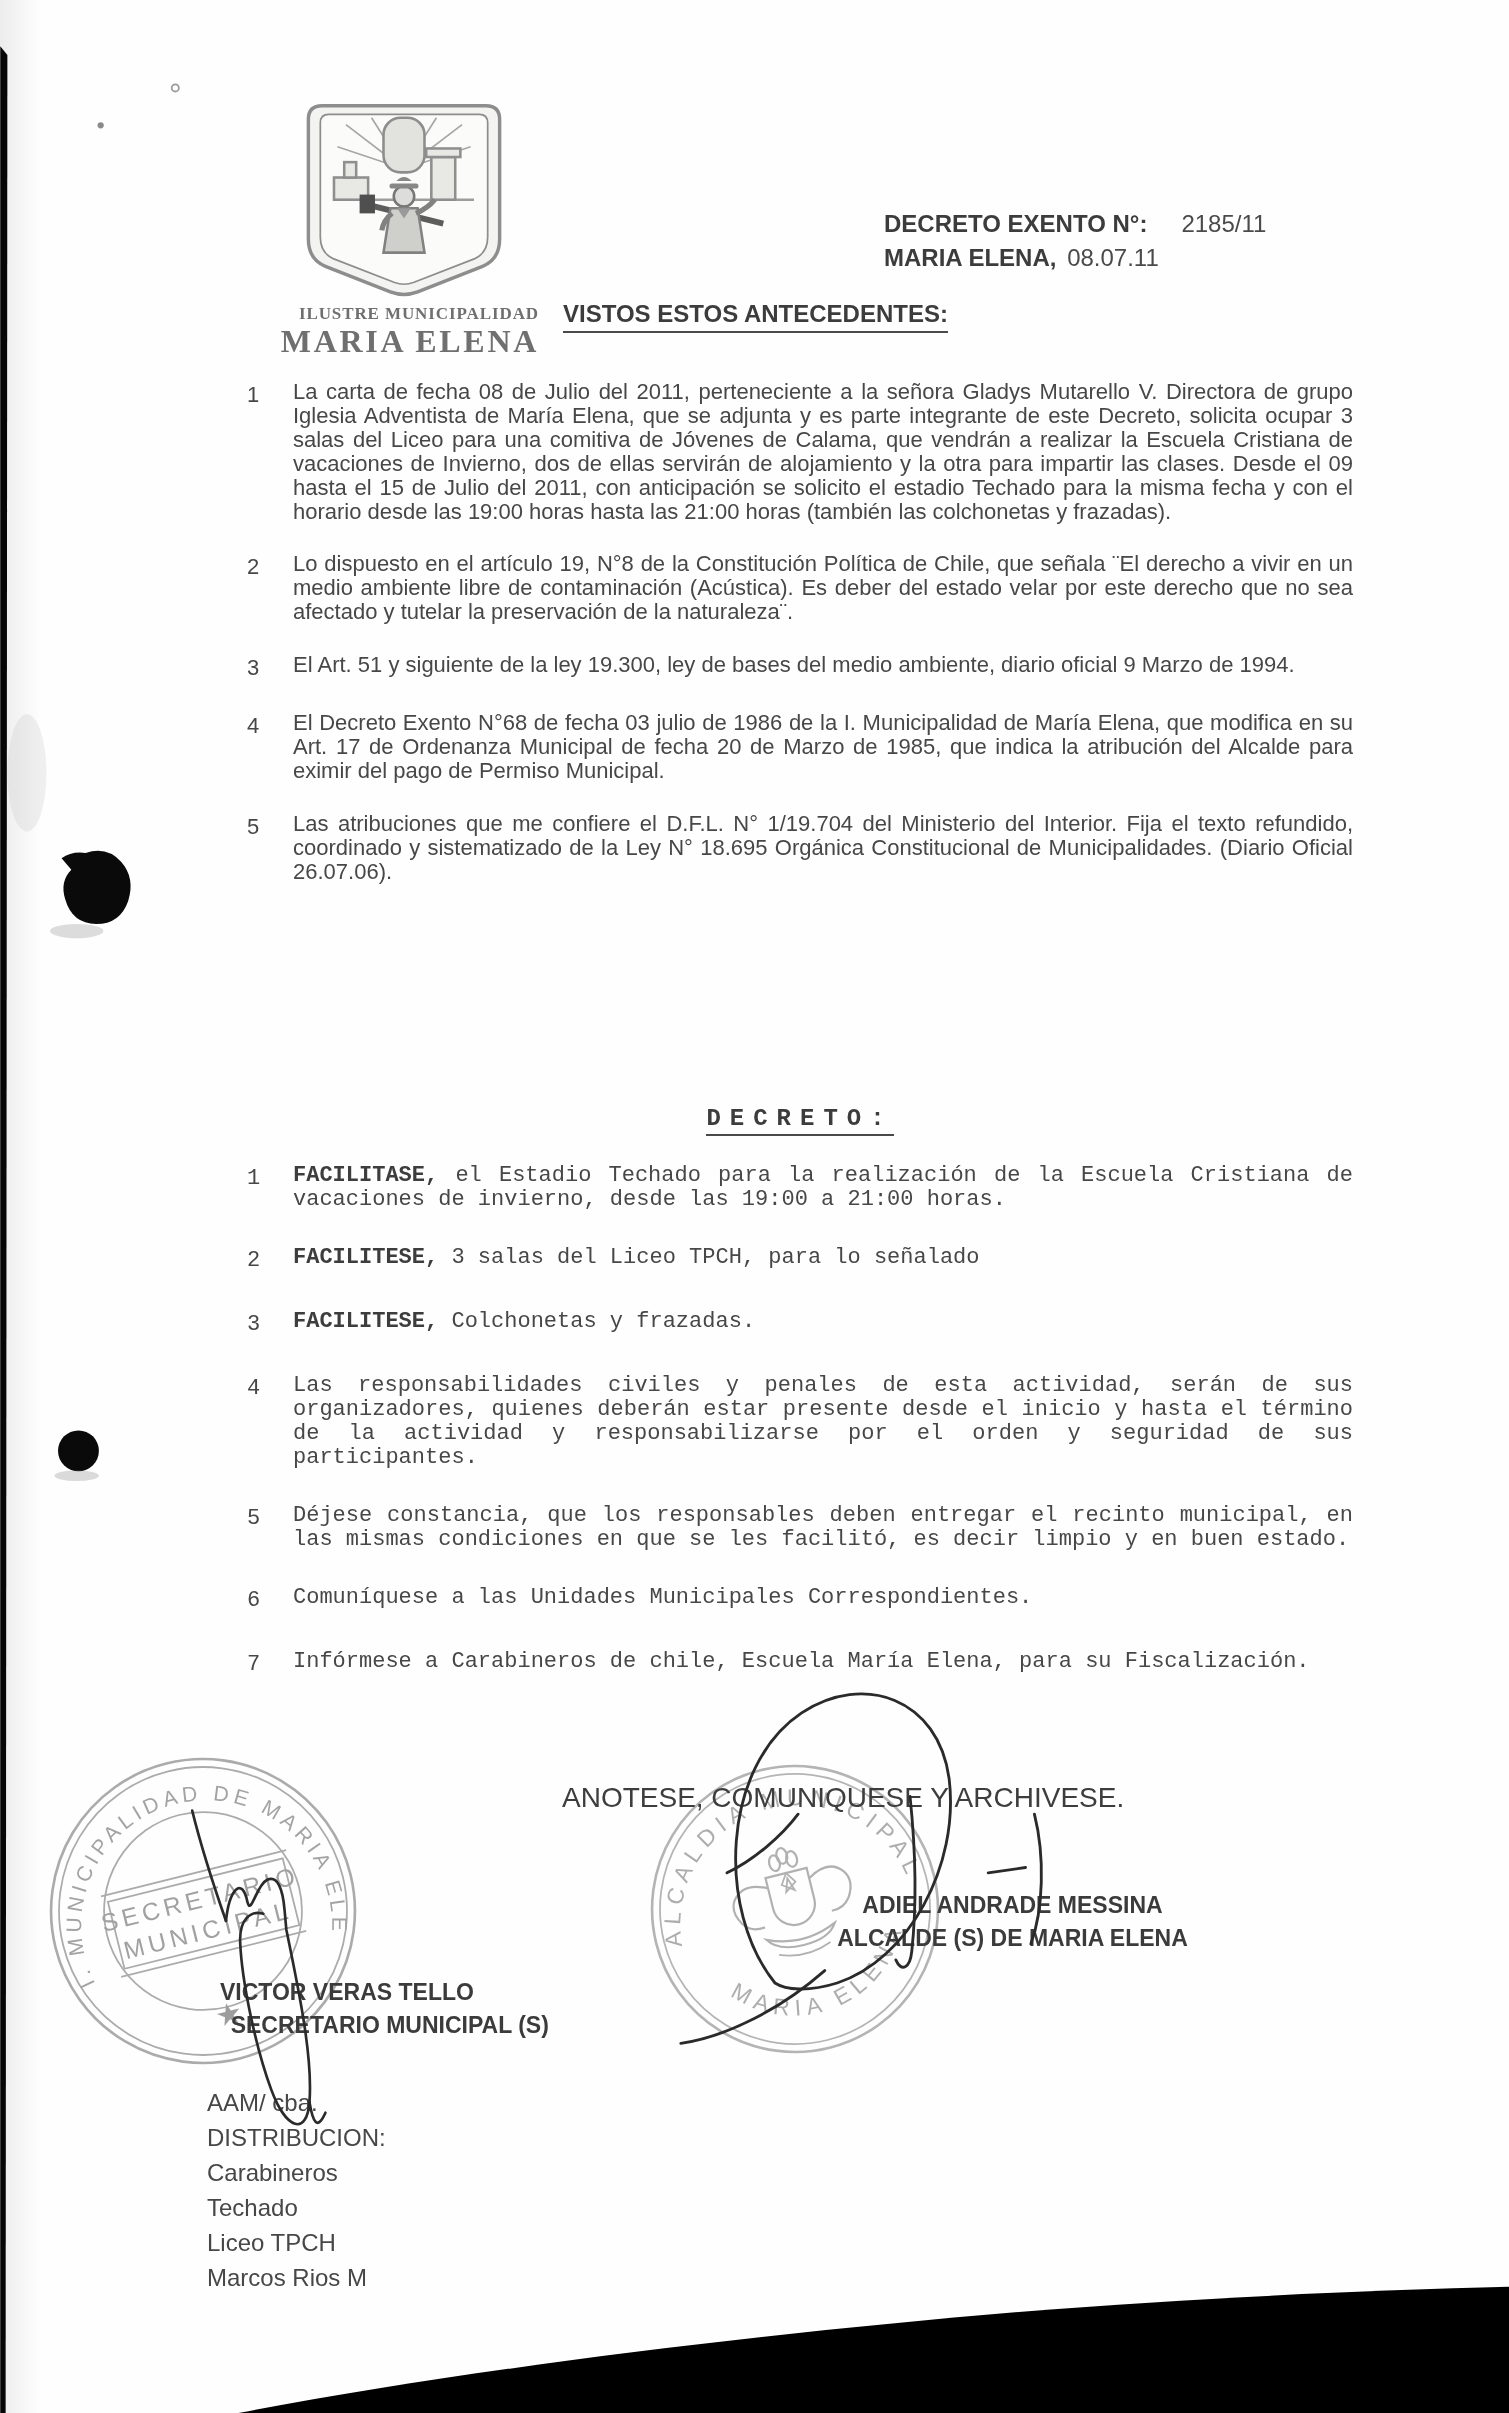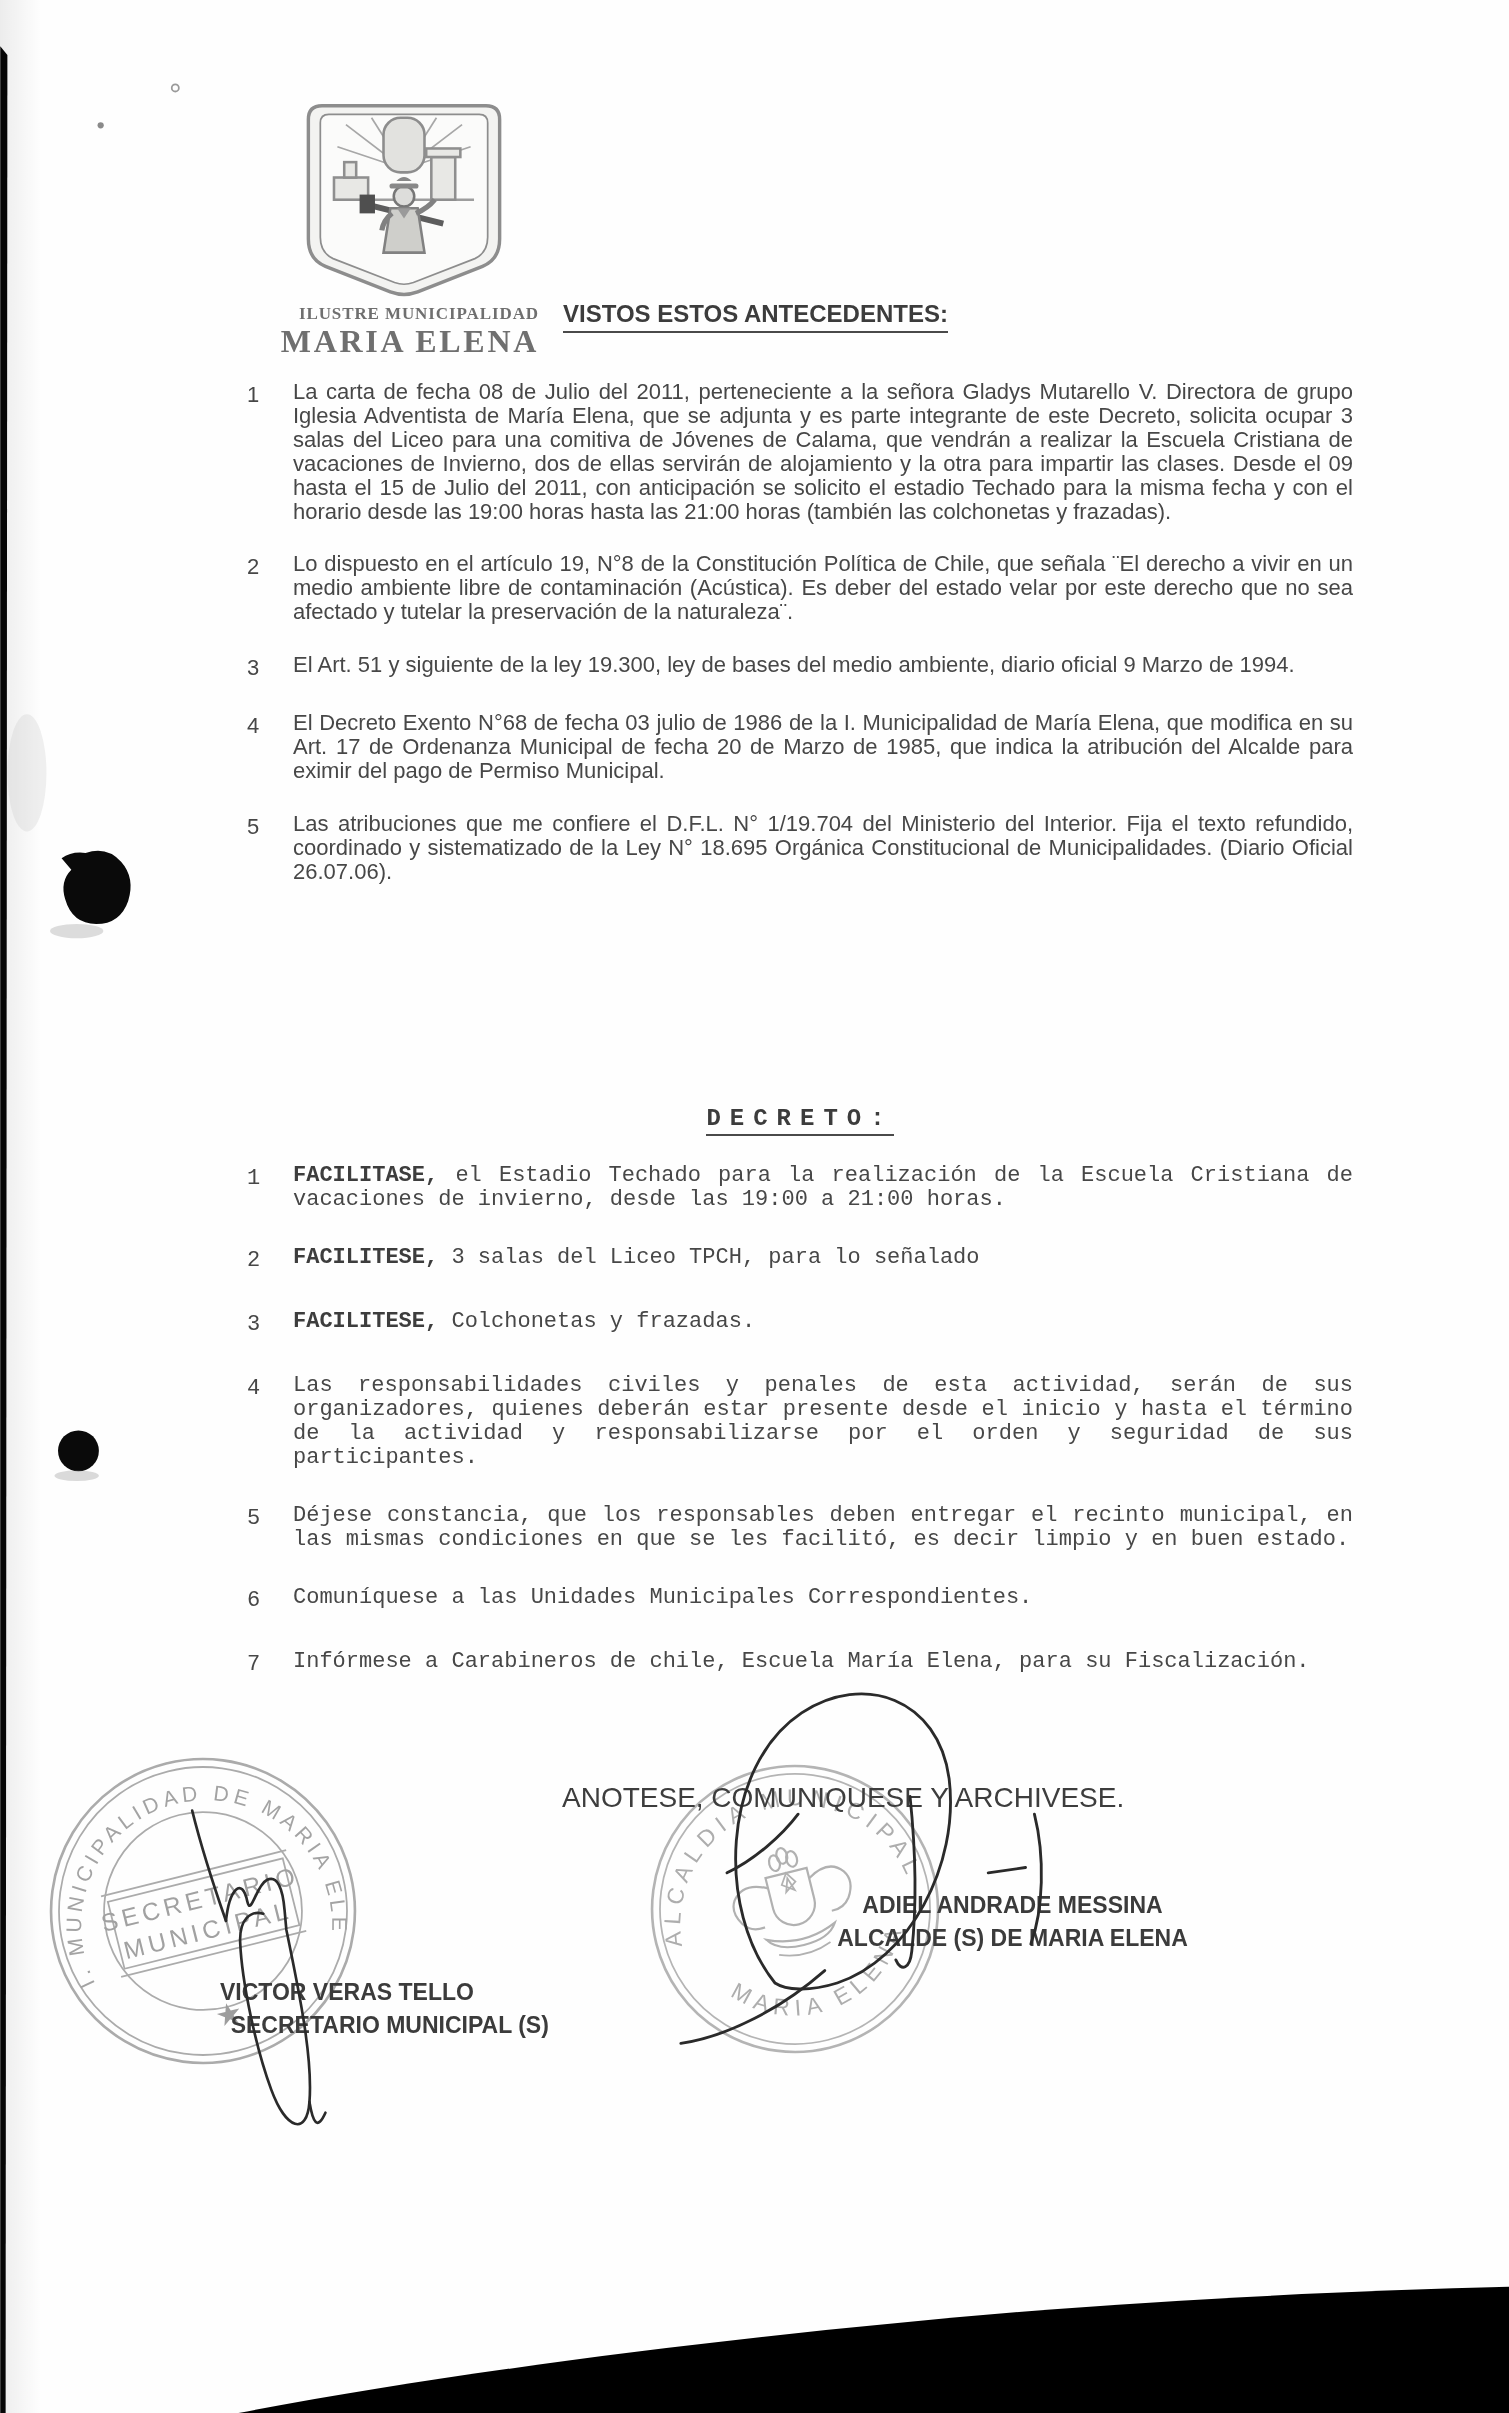--- a/index.html
+++ b/index.html
@@ -88,20 +88,28 @@
       <path d="M144,138 q14,-6 22,-16" stroke="#818181" stroke-width="6" fill="none"></path>
       <path d="M116,138 q-10,8 -12,20" stroke="#818181" stroke-width="6" fill="none"></path>
     </g>
   </svg>
 
   <div class="logo-caption">
     <div class="l1">ILUSTRE MUNICIPALIDAD</div>
     <div class="l2">MARIA ELENA</div>
   </div>
 
+  <div class="decree-head">
+    <div class="row">
+      <b>DECRETO EXENTO N°:</b><span class="val">2185/11</span>
+    </div>
+    <div class="row">
+      <b>MARIA ELENA,</b><span class="date">08.07.11</span>
+    </div>
+  </div>
 
   <div class="section-title">VISTOS ESTOS ANTECEDENTES:</div>
 
   <div class="vistos">
 
       <div class="item">
         <div class="num-col">1</div>
         <div class="txt">La carta de fecha 08 de Julio del 2011, perteneciente a la señora Gladys Mutarello V. Directora de grupo Iglesia Adventista de María Elena, que se adjunta y es parte integrante de este Decreto, solicita ocupar 3 salas del Liceo para una comitiva de Jóvenes de Calama, que vendrán a realizar la Escuela Cristiana de vacaciones de Invierno, dos de ellas servirán de alojamiento y la otra para impartir las clases. Desde el 09 hasta el 15 de Julio del 2011, con anticipación se solicito el estadio Techado para la misma fecha y con el horario desde las 19:00 horas hasta las 21:00 horas (también las colchonetas y frazadas).</div>
       </div>
 
@@ -233,20 +241,34 @@
 
   <div class="name-block secretary-block">
     <div>VICTOR VERAS TELLO</div>
     <div class="t2">SECRETARIO MUNICIPAL (S)</div>
   </div>
   <div class="name-block mayor-block">
     <div>ADIEL ANDRADE MESSINA</div>
     <div>ALCALDE (S) DE MARIA ELENA</div>
   </div>
 
+  <div class="footer">
+    <div>AAM/ cba.</div>
+    <div>DISTRIBUCION:</div>
+    <div>
+
+        <div>Carabineros</div>
+
+        <div>Techado</div>
+
+        <div>Liceo TPCH</div>
+
+        <div>Marcos Rios M</div>
+      </div>
+  </div>
 
   <svg class="artifacts" viewBox="0 0 1699 2716">
     <path d="M0,52 L8,62 L6,2716 L0,2716 Z" fill="#060606"></path>
     <ellipse cx="30" cy="870" rx="22" ry="66" fill="#bbb" opacity="0.22"></ellipse>
     <path fill="#0a0a0a" d="M96,960 q24,-8 40,10 q16,18 8,44 q-9,26 -36,26 q-27,0 -35,-28 q-6,-20 7,-33 l-11,-13 q11,-8 27,-6 z"></path>
     <ellipse cx="86" cy="1048" rx="30" ry="8" fill="#777" opacity="0.25"></ellipse>
     <circle cx="88" cy="1633" r="23" fill="#0a0a0a"></circle>
     <ellipse cx="86" cy="1661" rx="25" ry="6" fill="#888" opacity="0.3"></ellipse>
     <circle cx="113" cy="141" r="3.5" fill="#8a8a8a"></circle>
     <circle cx="197" cy="99" r="4" fill="none" stroke="#9a9a9a" stroke-width="2"></circle>

